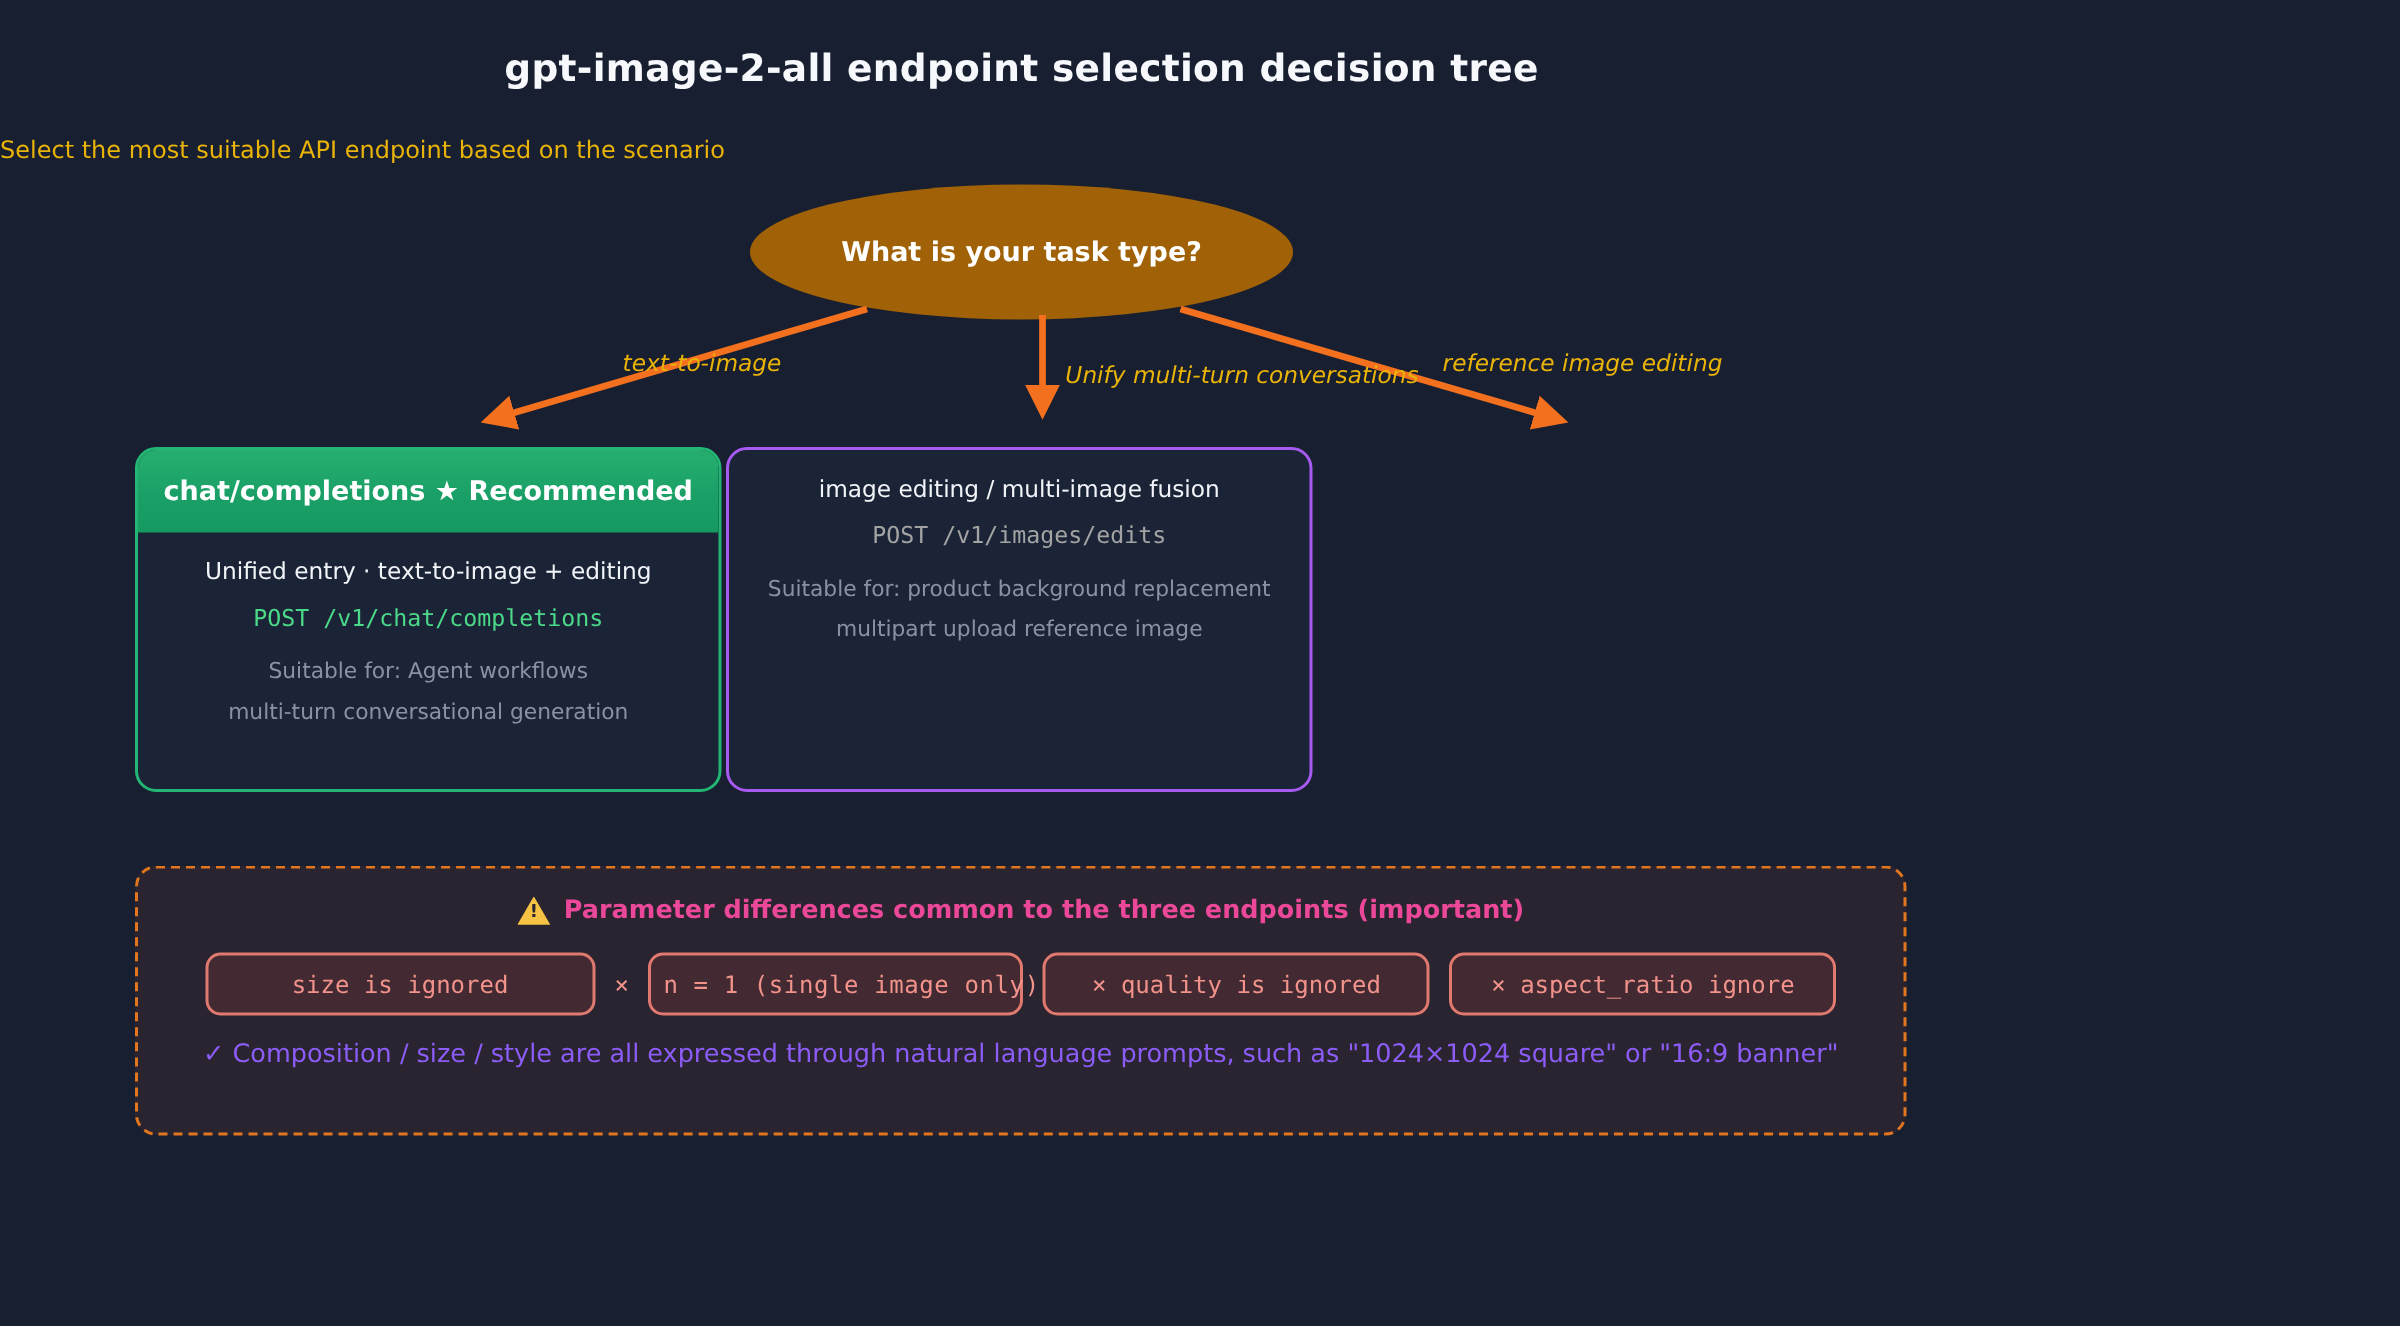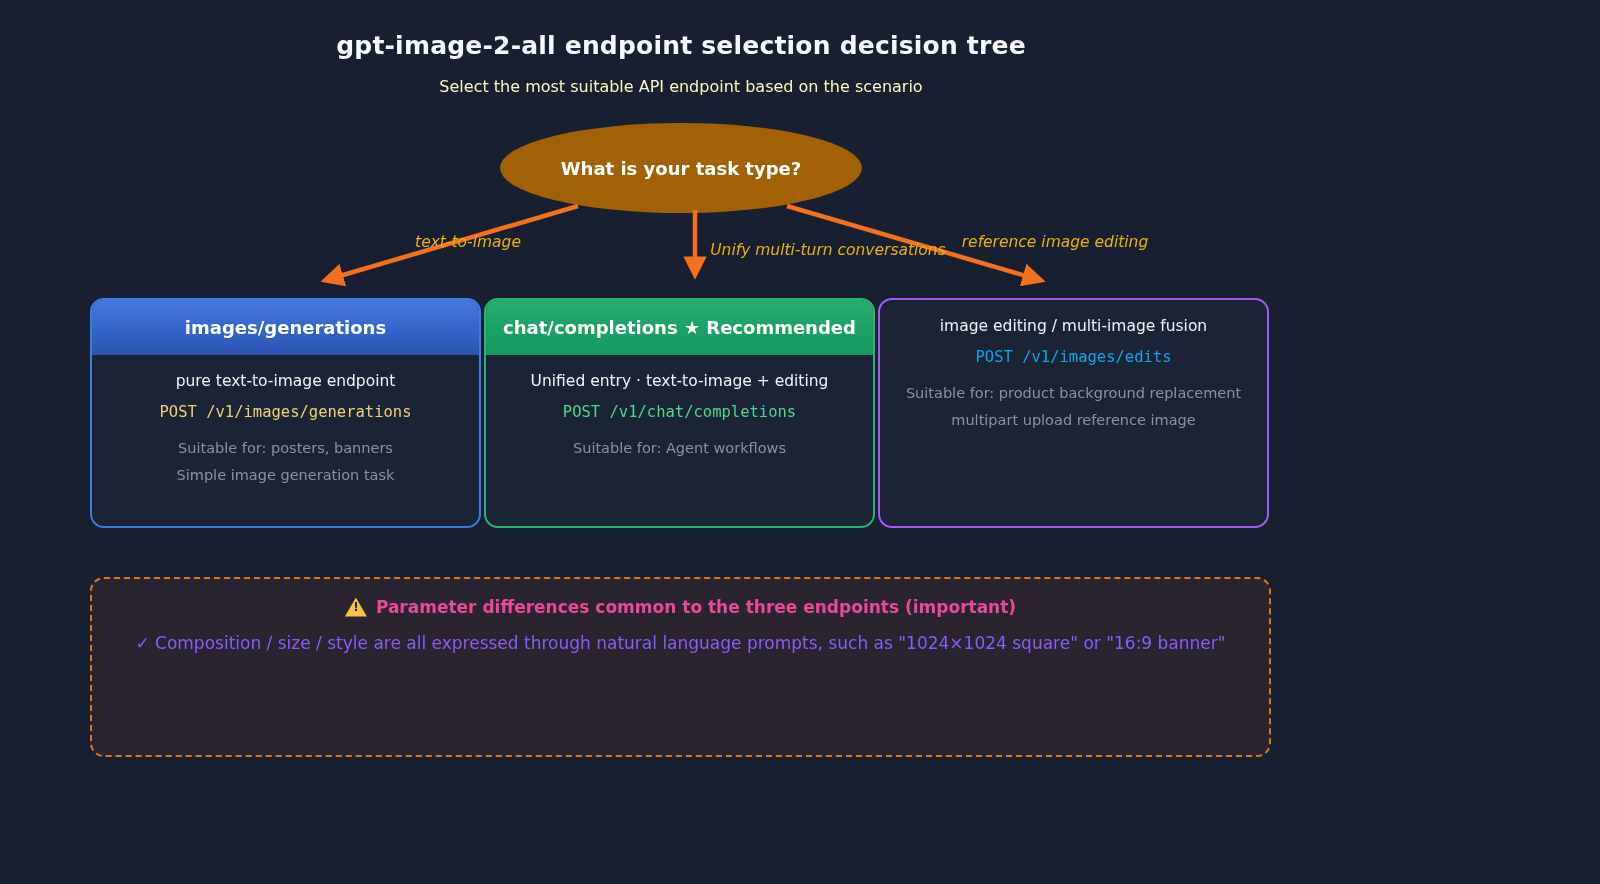--- a/index.html
+++ b/index.html
@@ -3,22 +3,22 @@
 <meta charset="utf-8">
 <style>
   * { margin:0; padding:0; box-sizing:border-box; }
   html,body { background:#10151f; }
   body { font-family:"DejaVu Sans","Liberation Sans",sans-serif; }
 
   .canvas{ position:relative; width:1600px; height:884px; background:#171f30; overflow:hidden; }
 
   .title{ position:absolute; top:31px; left:0; width:1362px; text-align:center;
           font-size:25px; font-weight:bold; color:#f6f8fb; letter-spacing:.2px; }
-  .subtitle{ position:absolute; top:77px; left:0; width:1362px; text-align:center;
-             font-size:16px; color:#fef9c3; }
+  .subtitle{ position:absolute; top:90px; left:0; width:1362px; 
+             font-size:16px; color:#eab308; }
 
   .ellipse{ position:absolute; top:123px; left:500px; width:362px; height:90px;
             background:#a16207; border-radius:181px / 45px;
             display:flex; align-items:center; justify-content:center; }
   .ellipse span{ color:#fff; font-weight:bold; font-size:18px; }
 
   .arrows{ position:absolute; top:200px; left:0; }
 
   .branch-label{ position:absolute; transform:translateX(-50%); white-space:nowrap;
                  font-style:italic; font-size:15.5px; color:#eab308; }
@@ -37,21 +37,21 @@
                 color:#fff; font-weight:bold; font-size:18px; }
   .hdr-blue  { background:linear-gradient(180deg,#4679e0 0%,#3264c9 55%,#2d54ad 100%); }
   .hdr-green { background:linear-gradient(180deg,#26ae6e 0%,#1aa067 55%,#169a62 100%); }
   .hdr-purple{ background:linear-gradient(180deg,#a553ee 0%,#9f4deb 55%,#9945e5 100%); }
   .card-body{ padding:17px 8px 0; text-align:center; }
   .desc{ font-size:15.5px; color:#f1f4f8; margin-bottom:13px; }
   .endpoint{ font-family:"DejaVu Sans Mono","Liberation Mono",monospace;
              font-size:15.5px; margin-bottom:19px; }
   .ep-blue  { color:#f0d070; }
   .ep-green { color:#4bd989; }
-  .ep-purple{ color:#0ea5e9; }
+  .ep-purple{ color:#a3a3a3; }
   .sub{ font-size:14.5px; color:#8992a4; margin-bottom:11px; }
 
   .warnbox{ position:absolute; top:577px; left:90px; width:1181px; height:180px;
             border:2px dashed #e2761f; border-radius:14px; background:#292430; }
   .warn-title-row{ margin-top:18px; display:flex; align-items:center; justify-content:center; gap:9px; }
   .tri{ width:22px; height:19px; background:#f6c244; display:inline-block;
         clip-path:polygon(50% 0,100% 100%,0 100%); position:relative; }
   .tri::after{ content:"!"; position:absolute; left:0; right:0; top:3px; text-align:center;
                color:#292430; font-weight:bold; font-size:12px; line-height:1; }
   .warn-title{ color:#ec4899; font-weight:bold; font-size:17px; }
@@ -89,51 +89,50 @@
     <line x1="695" y1="10" x2="695" y2="74" stroke="#f2701e" stroke-width="4.5" marker-end="url(#ah)"></line>
     <line x1="787" y1="6" x2="1040" y2="80" stroke="#f2701e" stroke-width="4.5" marker-end="url(#ah)"></line>
   </svg>
 
   <div class="branch-label bl0">text-to-image</div>
   <div class="branch-label bl1">Unify multi-turn conversations</div>
   <div class="branch-label bl2">reference image editing</div>
 
   <div class="cards">
 
-    <div class="card card-blue">
-      <div class="card-header hdr-blue">images/generations</div>
-      <div class="card-body">
-        <div class="desc">pure text-to-image endpoint</div>
-        <div class="endpoint ep-blue">POST /v1/images/generations</div>
-        <div class="sub">Suitable for: posters, banners</div>
-        <div class="sub">Simple image generation task</div>
-      </div>
-    </div>
 
     <div class="card card-green">
       <div class="card-header hdr-green">chat/completions ★ Recommended</div>
       <div class="card-body">
         <div class="desc">Unified entry · text-to-image + editing</div>
         <div class="endpoint ep-green">POST /v1/chat/completions</div>
         <div class="sub">Suitable for: Agent workflows</div>
+        <div class="sub">multi-turn conversational generation</div>
       </div>
     </div>
 
     <div class="card card-purple">
       <div class="card-body">
         <div class="desc">image editing / multi-image fusion</div>
         <div class="endpoint ep-purple">POST /v1/images/edits</div>
         <div class="sub">Suitable for: product background replacement</div>
         <div class="sub">multipart upload reference image</div>
       </div>
     </div>
 
   </div>
 
   <div class="warnbox">
     <div class="warn-title-row">
       <span class="tri"></span>
       <span class="warn-title">Parameter differences common to the three endpoints (important)</span>
     </div>
+    <div class="pill-row">
+      <span class="pill pill-c pill-1">size is ignored</span>
+      <span class="pill-sep">×</span>
+      <span class="pill pill-2">n = 1 (single image only)</span>
+      <span class="pill pill-c pill-3">× quality is ignored</span>
+      <span class="pill pill-c pill-4">× aspect_ratio ignore</span>
+    </div>
     <div class="warn-note">✓ Composition / size / style are all expressed through natural language prompts, such as "1024×1024 square" or "16:9 banner"</div>
   </div>
 
 </div>
 
 </body></html>

